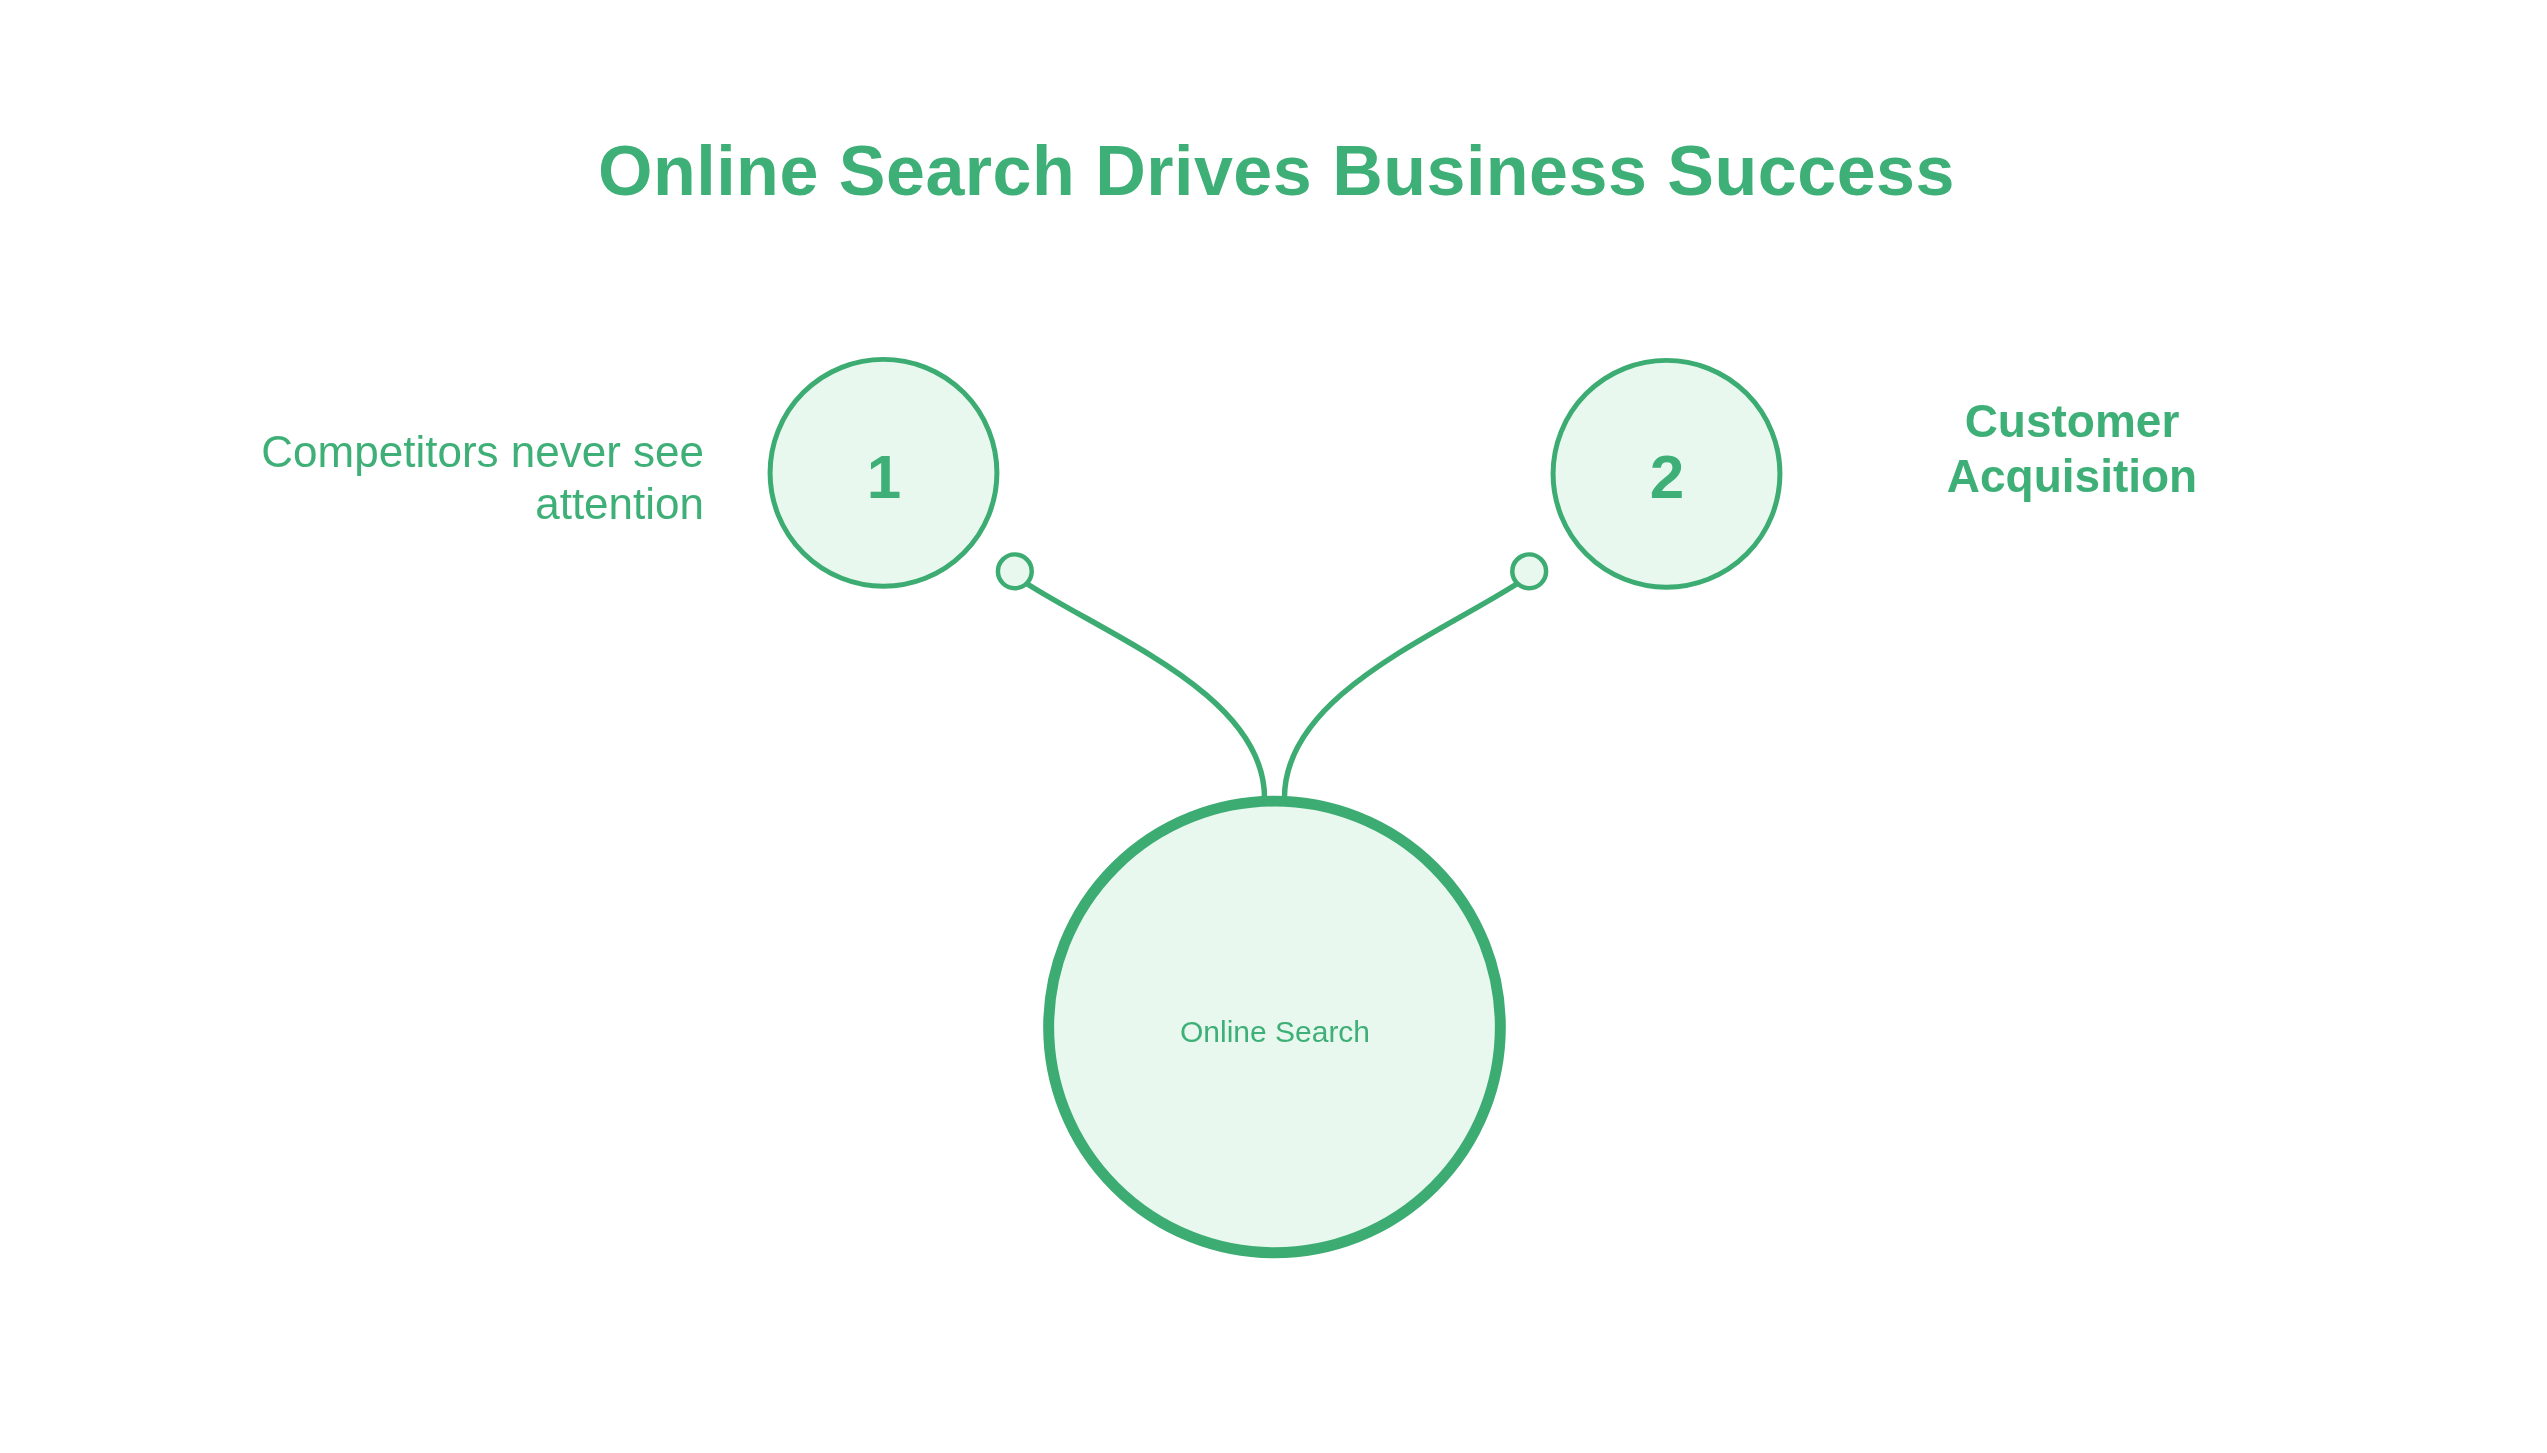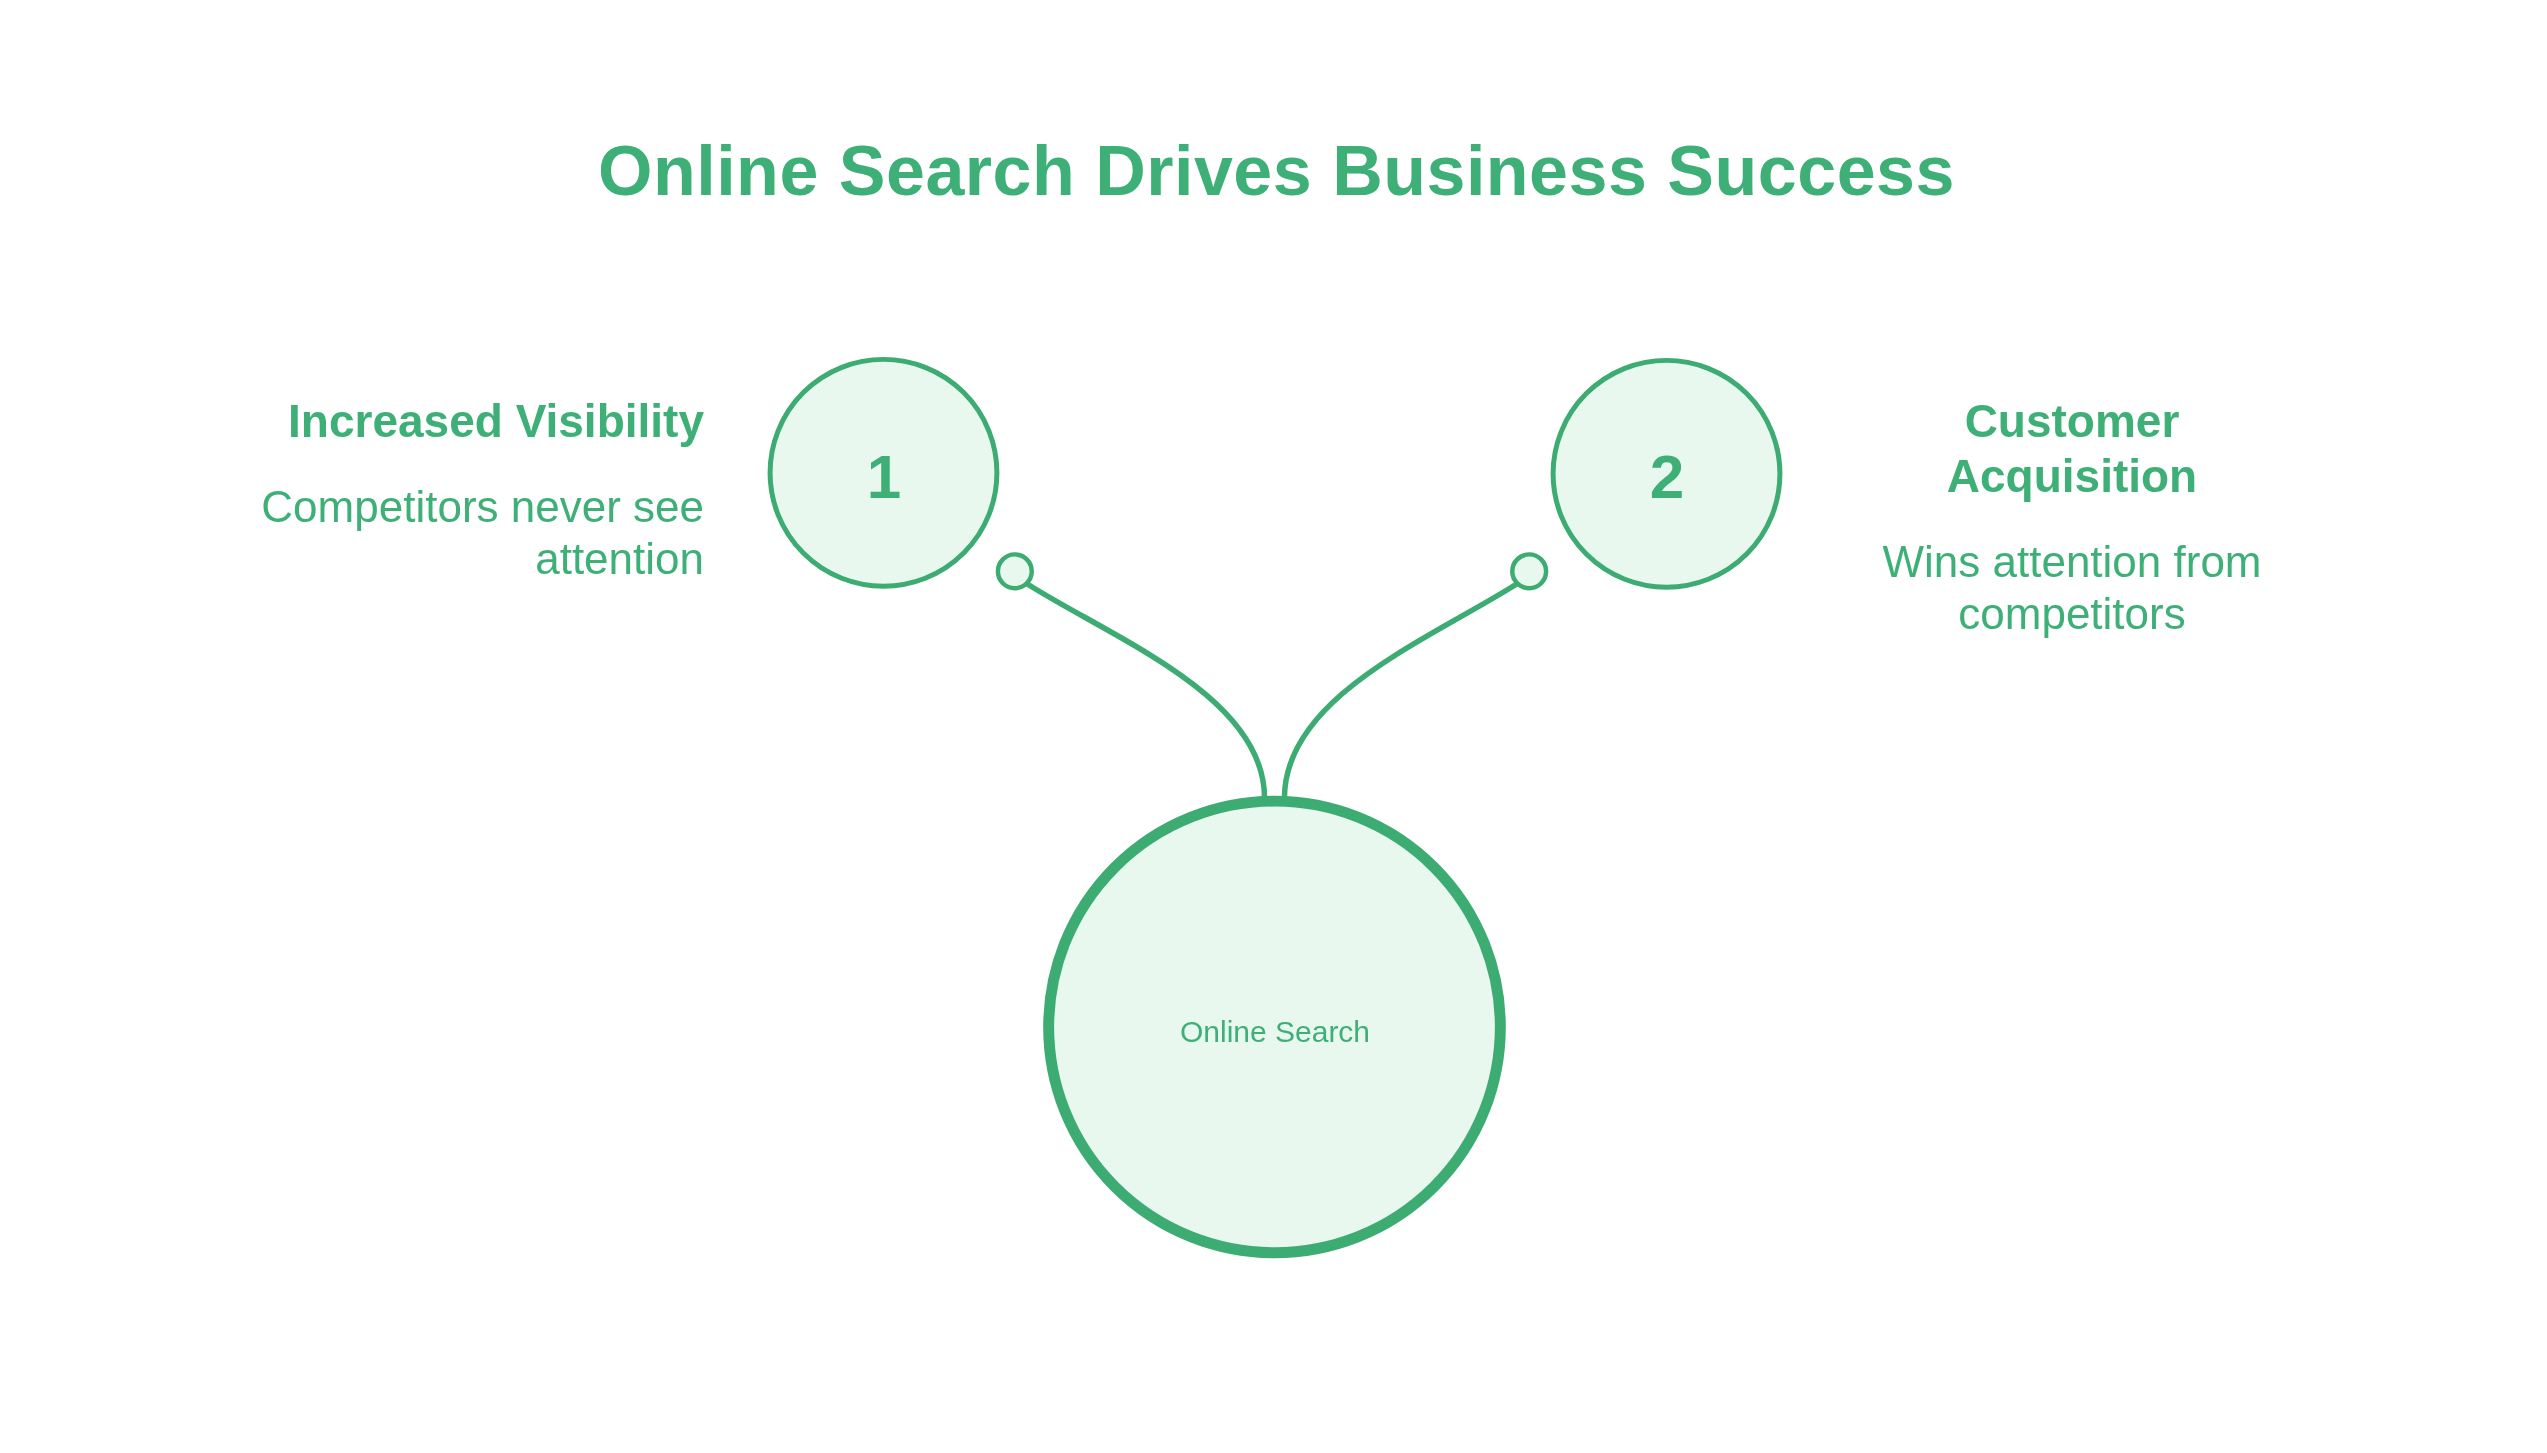--- a/index.html
+++ b/index.html
@@ -99,27 +99,25 @@
 
     <circle cx="888" cy="475" r="114" fill="#e8f8ef" stroke="#3cac72" stroke-width="5"></circle>
     <circle cx="1675" cy="476" r="114" fill="#e8f8ef" stroke="#3cac72" stroke-width="5"></circle>
 
     <circle cx="1281" cy="1032" r="227" fill="#e8f8ef" stroke="#3cac72" stroke-width="11"></circle>
   </svg>
 
   <div class="title">Online Search Drives Business Success</div>
 
   <div class="text-block block-left">
-    <div class="heading">Increased Visibility</div>
     <div class="desc">Competitors never see attention</div>
   </div>
 
   <div class="text-block block-right">
     <div class="heading">Customer Acquisition</div>
-    <div class="desc">Wins attention from competitors</div>
   </div>
 
   <div class="step-num num-1">1</div>
   <div class="step-num num-2">2</div>
 
   <div class="hub-label">Online Search</div>
 
 </div>
 
 

